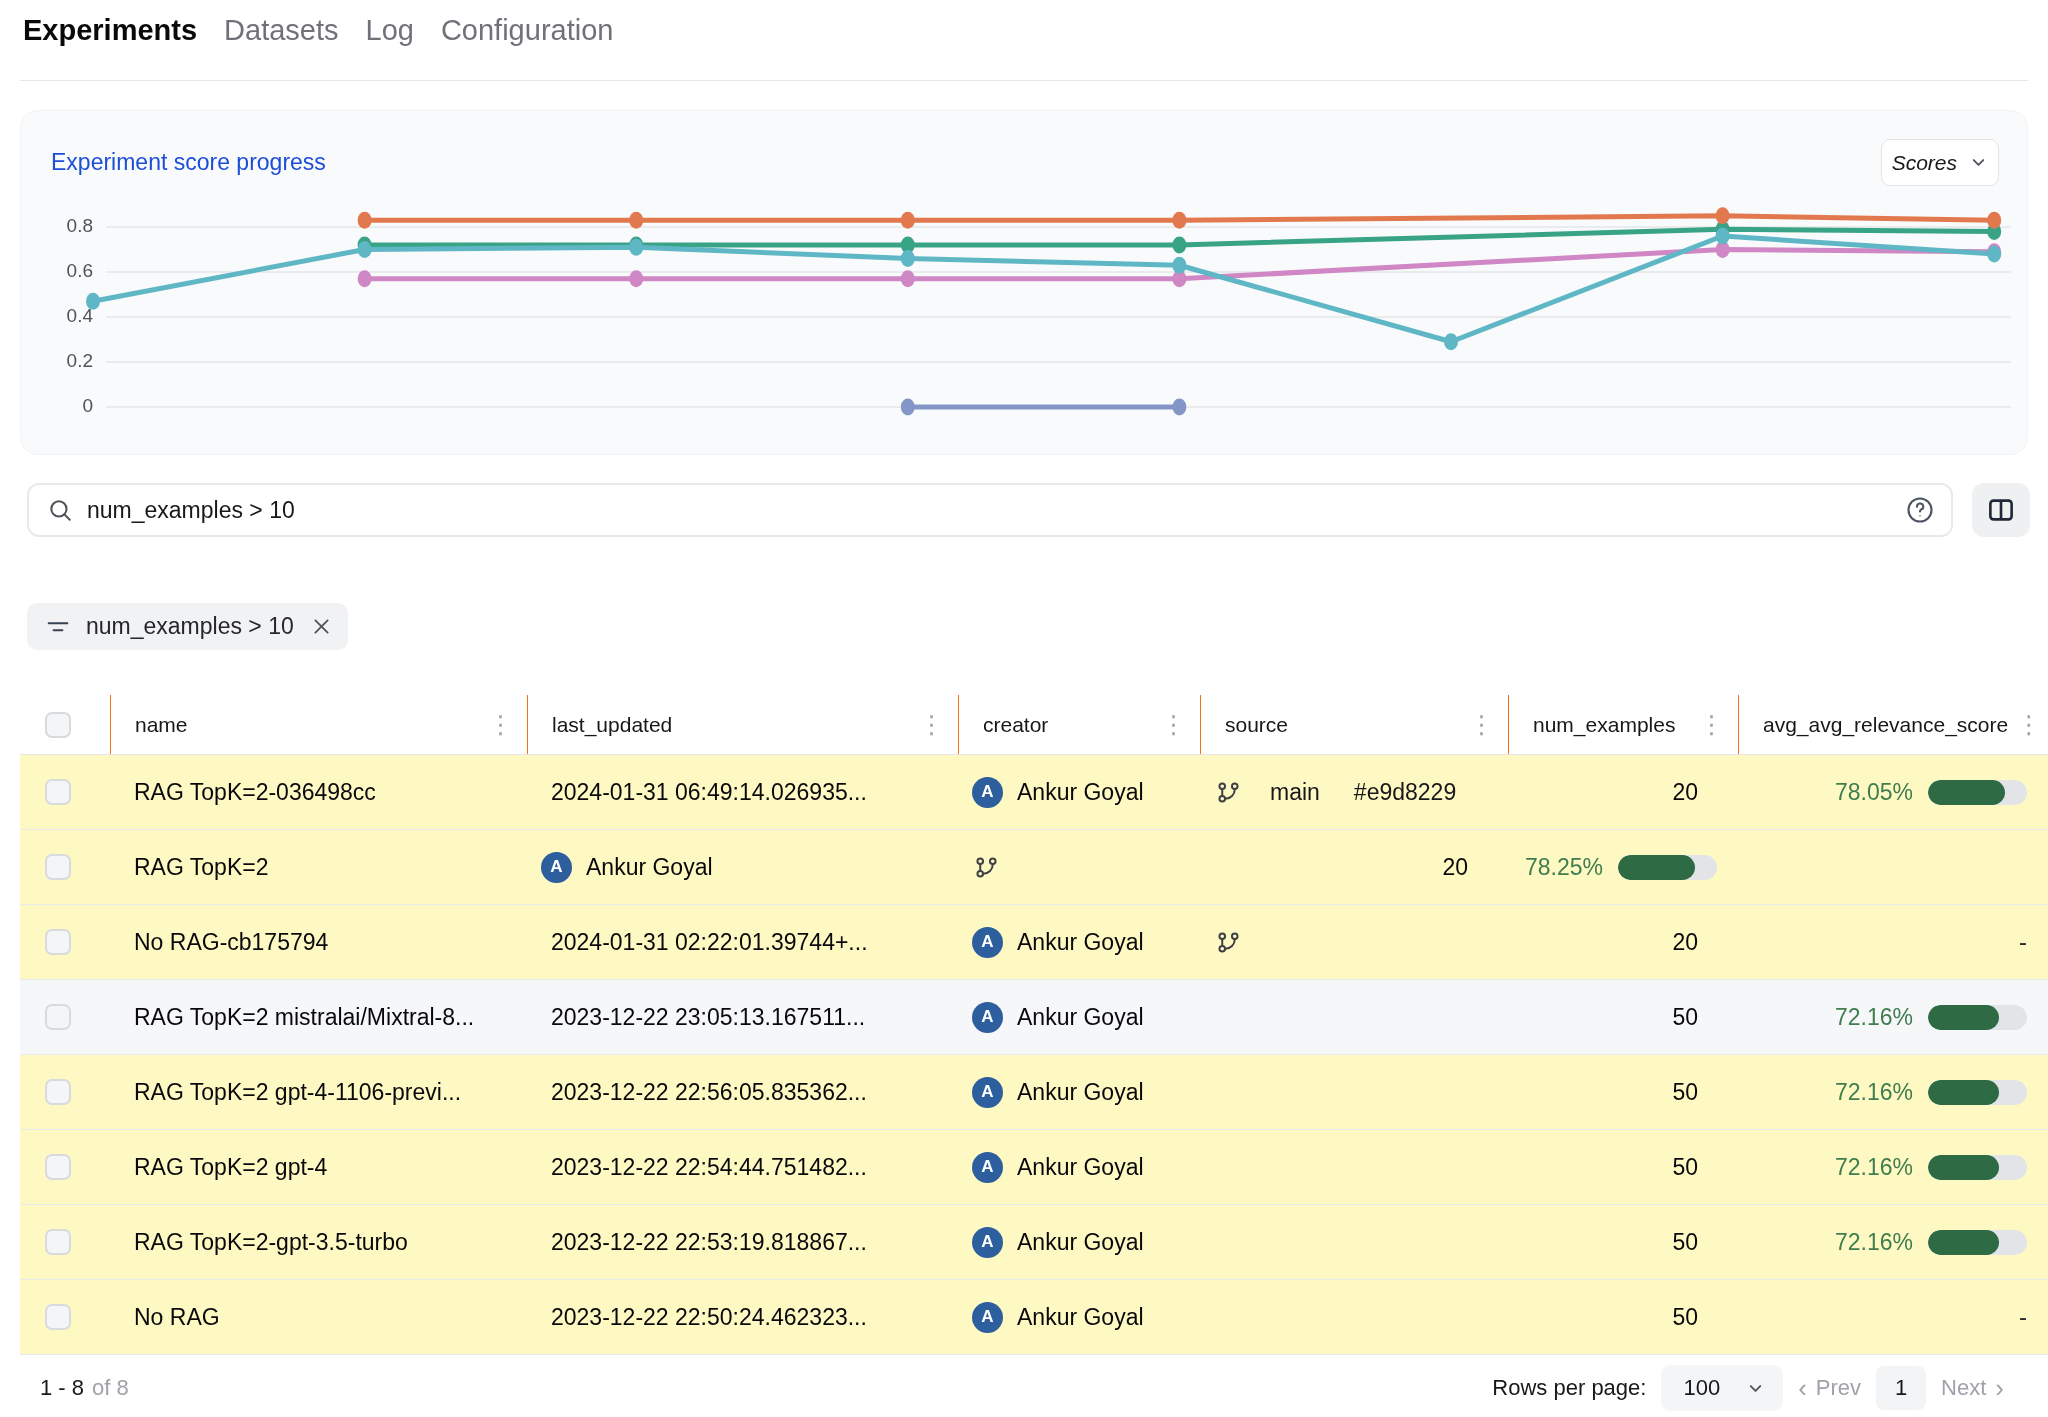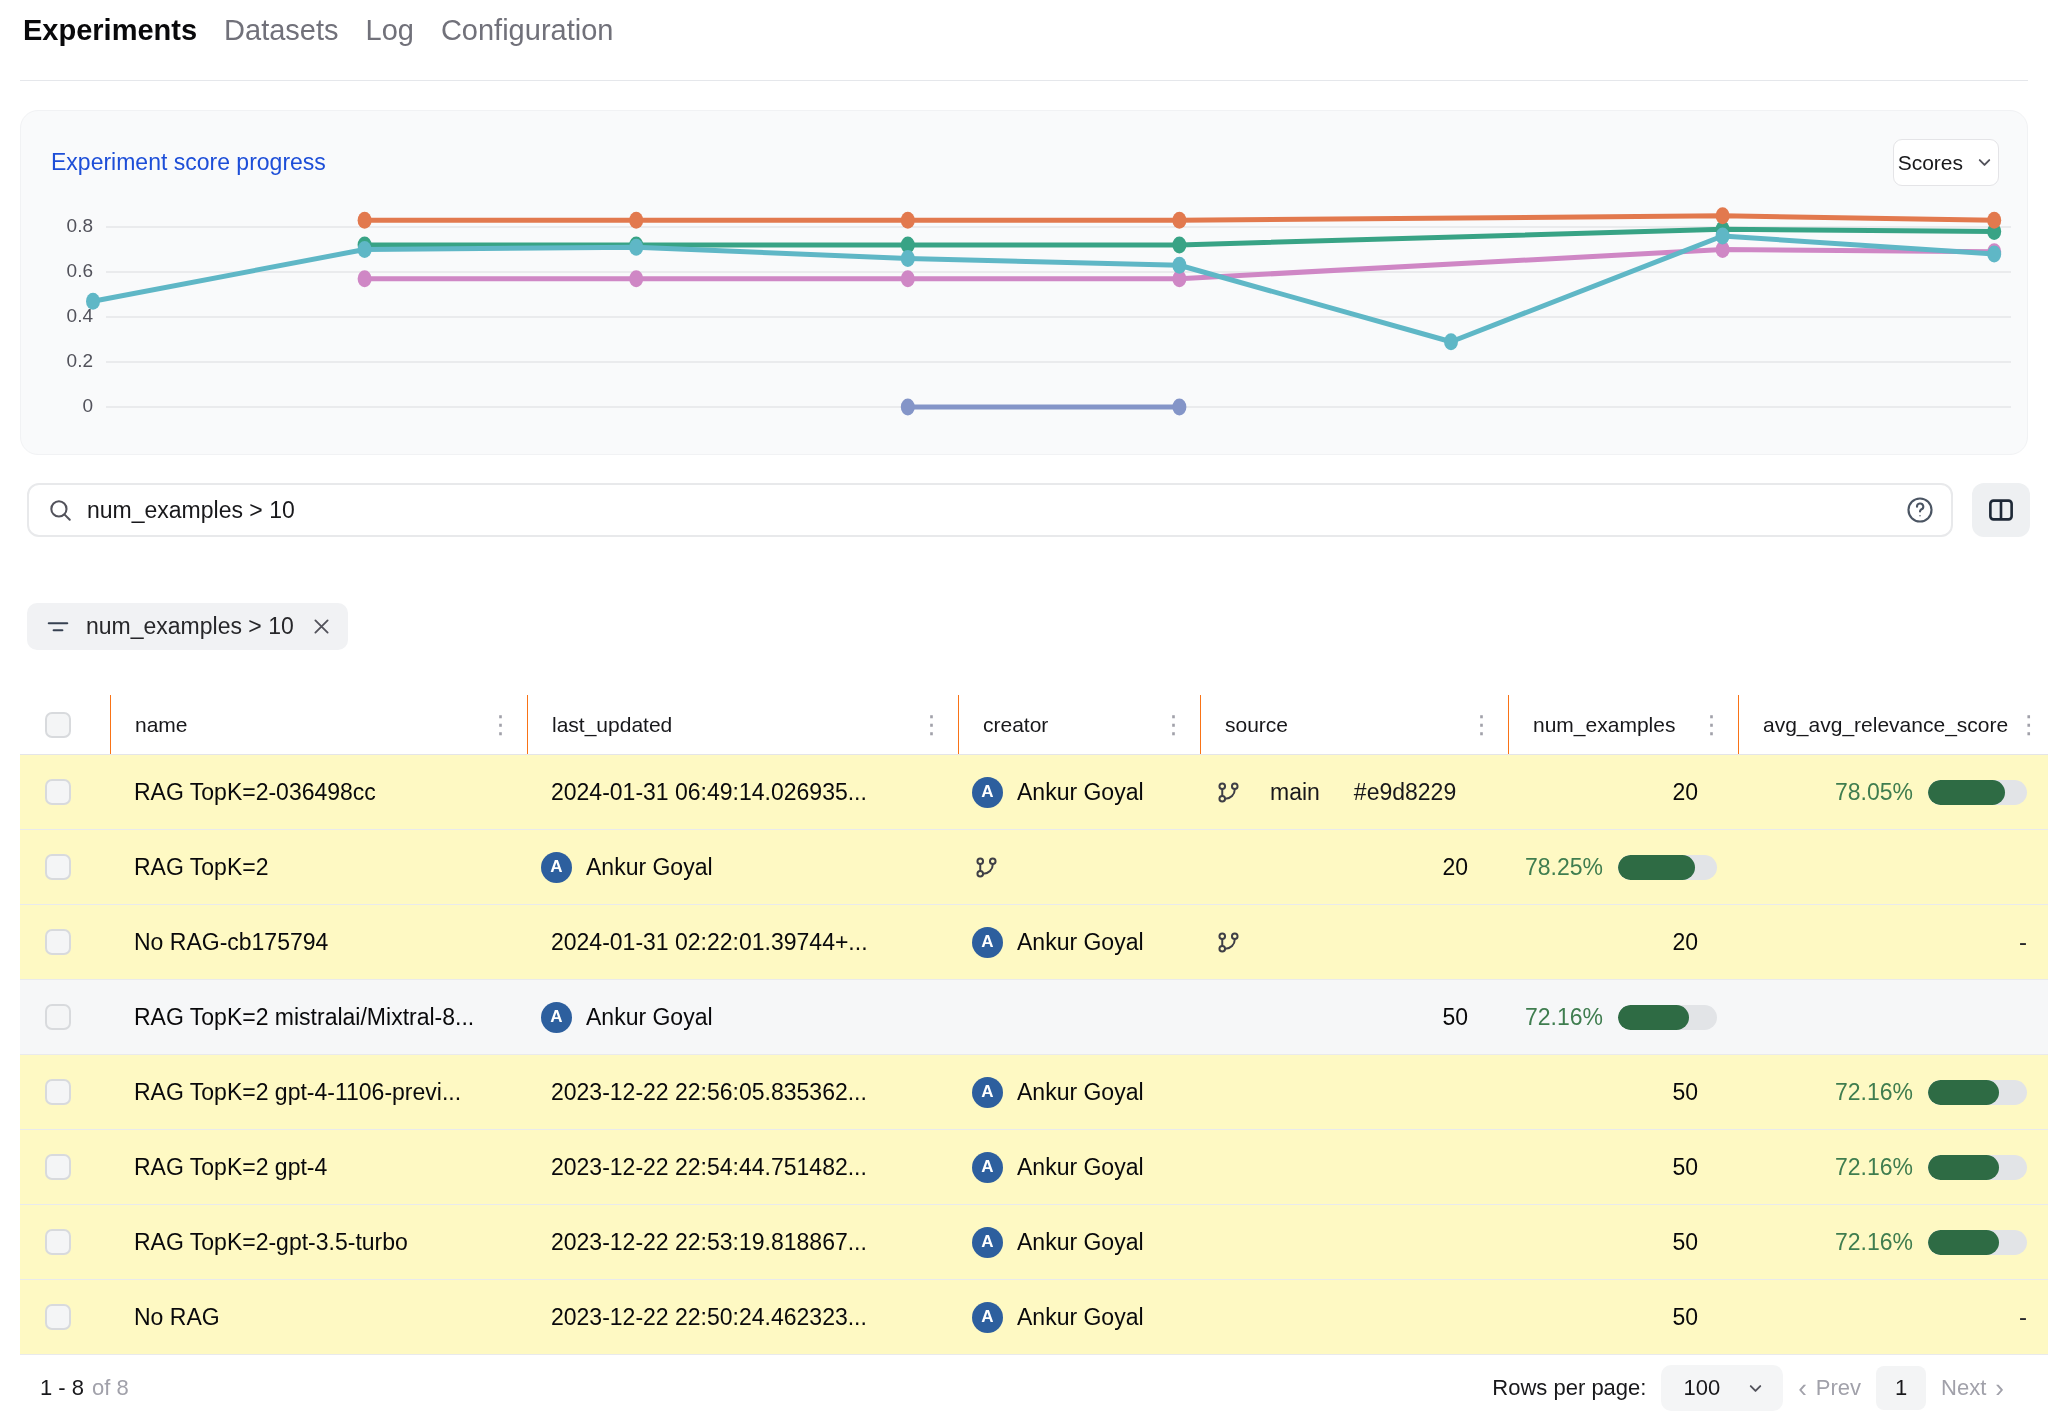--- a/index.html
+++ b/index.html
@@ -9,23 +9,23 @@
   
   .nav { position:absolute; top:14px; left:23px; display:flex; gap:27px; align-items:baseline; }
   .tab { font-size:29px; color:#71717a; cursor:pointer; }
   .tab.active { color:#09090b; font-weight:700; }
   .nav-divider { position:absolute; top:80px; left:20px; width:2008px; height:1px; background:#e5e7eb; }
 
   
   .chart-panel { position:absolute; top:110px; left:20px; width:2008px; height:345px;
     background:#f9fafb; border:1px solid #f1f2f4; border-radius:18px; }
   .chart-title { position:absolute; top:38px; left:30px; font-size:23px; color:#1d4ed8; }
-  .scores-btn { position:absolute; top:28px; right:28px; height:47px; padding:0 4px;
+  .scores-btn { position:absolute; top:28px; right:28px; height:47px; padding:0 10px;
     background:#ffffff; border:1px solid #e4e4e7; border-radius:9px; display:flex;
-    align-items:center; gap:12px; font-size:21px; color:#18181b; cursor:pointer; }
+    align-items:center; gap:12px; font-size:21px; color:#18181b; cursor:pointer;font-style:italic; }
   .chart-svg { position:absolute; left:0; top:78px; }
 
   
   .search-bar { position:absolute; top:483px; left:27px; width:1926px; height:54px;
     border:2px solid #e8e9eb; border-radius:12px; background:#fff; display:flex;
     align-items:center; padding:0 16px 0 18px; gap:14px; }
   .search-input { border:none; outline:none; flex:1; font-size:23px; color:#18181b;
     font-family:"Liberation Sans", sans-serif; background:transparent; }
   .help-icon { margin-left:auto; display:flex; align-items:center; cursor:pointer; }
   .columns-btn { position:absolute; top:483px; left:1972px; width:58px; height:54px;
@@ -301,20 +301,21 @@
     <div class="cell cell-score">
 
       <span class="score-dash">-</span>
     </div>
   </div>
       <div class="trow highlight">
     <div class="cell cell-checkbox">
       <div class="checkbox"></div>
     </div>
     <div class="cell cell-name">RAG TopK=2 mistralai/Mixtral-8...</div>
+    <div class="cell cell-updated">2023-12-22 23:05:13.167511...</div>
     <div class="cell cell-creator">
       <div class="avatar">A</div>
       <span>Ankur Goyal</span>
     </div>
     <div class="cell cell-source">
 
       <span class="src-branch"></span>
       <span class="src-commit"></span>
     </div>
     <div class="cell cell-num">50</div>

